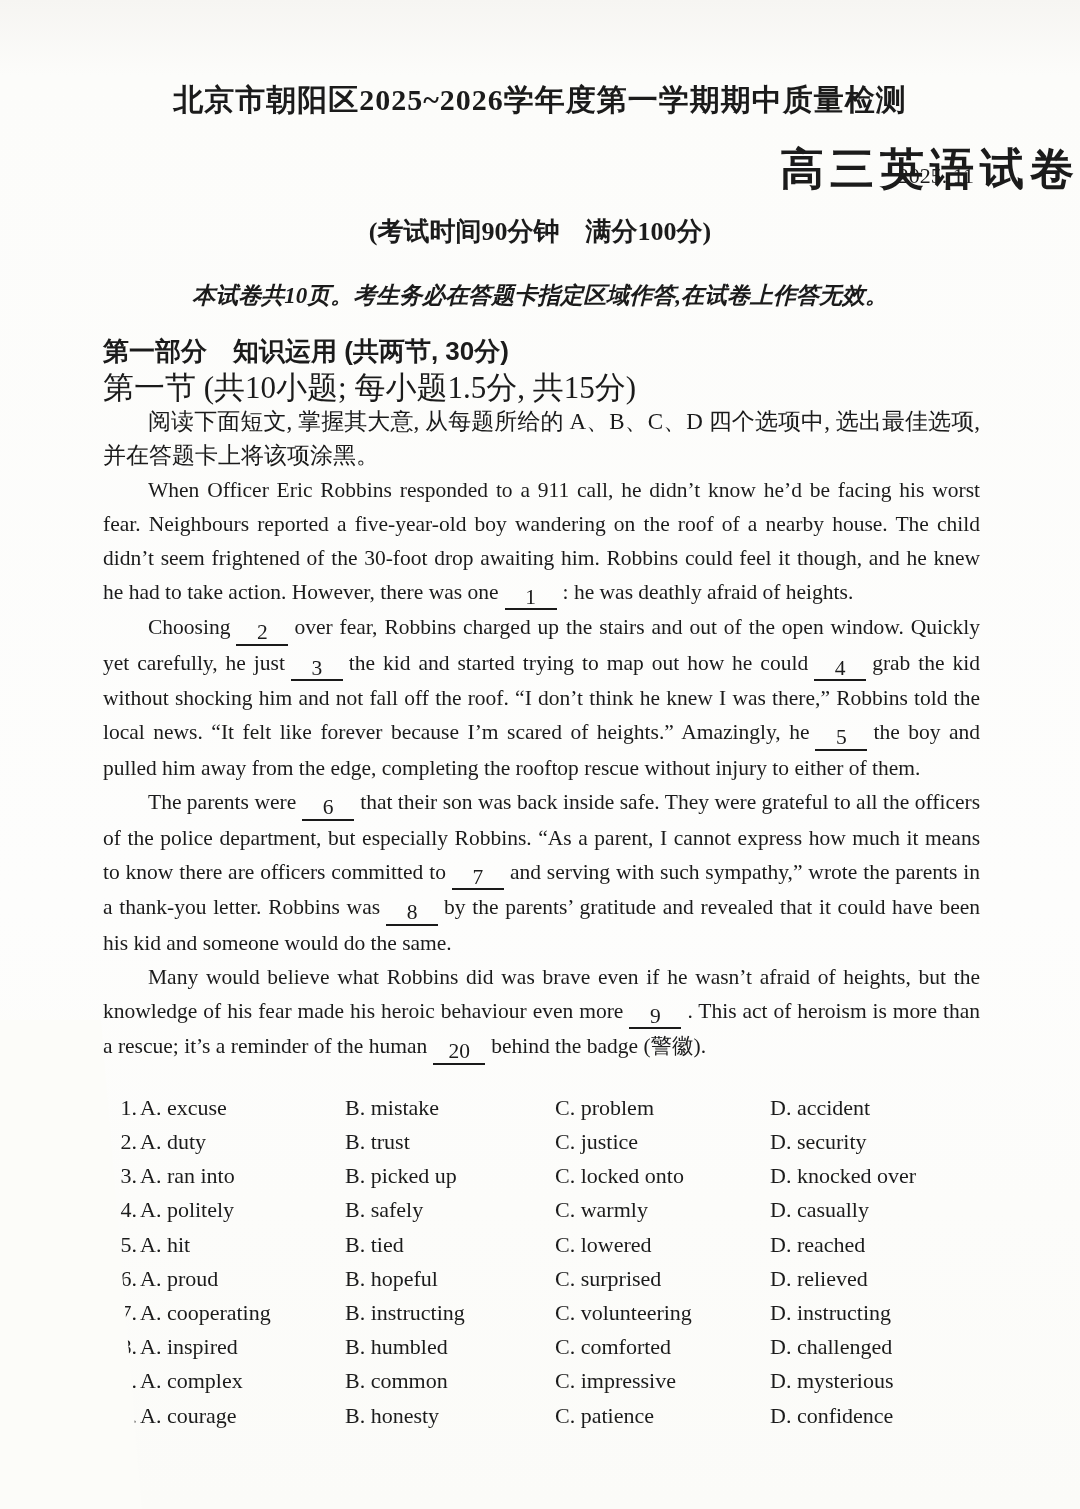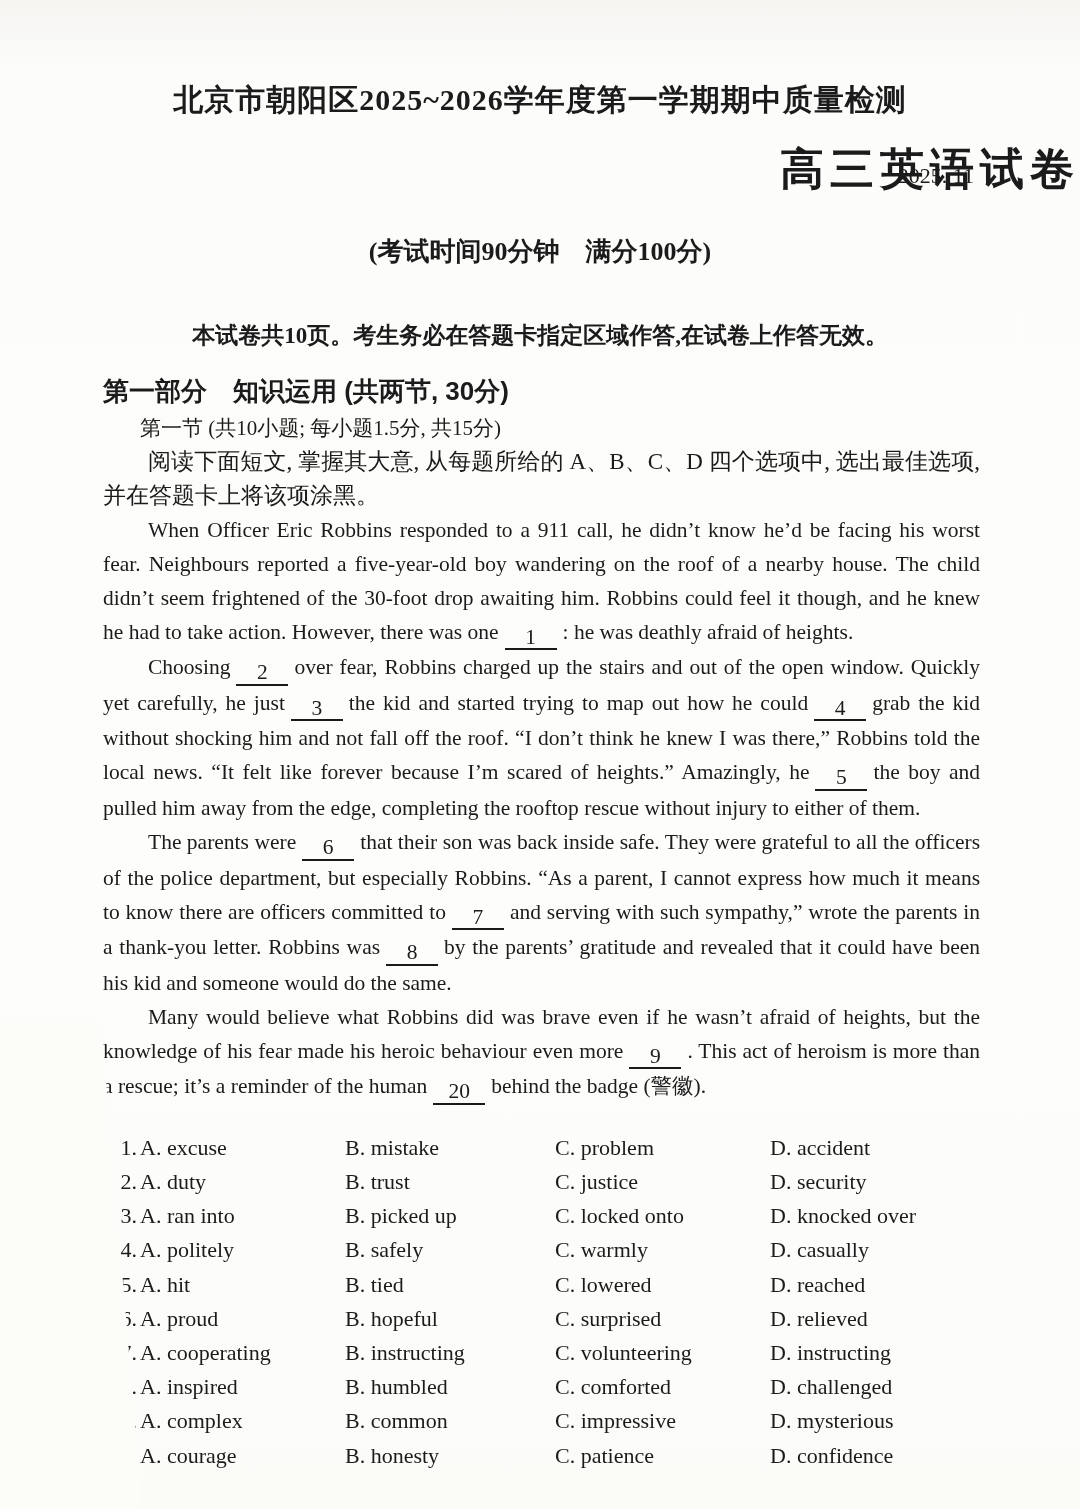--- a/index.html
+++ b/index.html
@@ -8,25 +8,25 @@
     position:relative;width:1080px;height:1509px;overflow:hidden;
     background:linear-gradient(180deg,#f6f5f2 0%,#fcfcfa 5%,#fdfdfc 60%,#fbfbf8 100%);
     font-family:"Liberation Serif","DejaVu Serif",serif;color:#1b1b1b;
   }
   .content{padding:0 100px 0 103px;}
   .title1{margin:84px 0 0;text-align:center;font-size:30px;font-weight:bold;letter-spacing:1px;line-height:1.05;}
   .title2-row{position:relative;margin-top:33px;height:40px;}
   .title2{text-align:right;font-size:44px;font-weight:bold;letter-spacing:6px;
     font-family:Liberation Sans, sans-serif;line-height:40px;}
   .date{position:absolute;right:106px;bottom:0;font-size:22px;font-weight:normal;letter-spacing:0;}
-  .exam-info{margin-top:49px;text-align:center;font-size:26px;font-weight:bold;line-height:1.05;}
-  .notice{margin-top:58px;text-align:center;font-size:23px;font-weight:bold;line-height:1.1;}
+  .exam-info{margin-top:29px;text-align:center;font-size:26px;font-weight:bold;line-height:1.05;}
+  .notice{margin-top:38px;text-align:center;font-size:23px;font-weight:bold;line-height:1.1;font-style:italic;}
   .part-heading{margin-top:29px;font-size:26px;font-weight:bold;line-height:1.1;
     font-family:Liberation Sans, sans-serif;}
-  .sub-heading{margin-top:5px;font-size:21px;line-height:34px;margin-left:37px;}
+  .sub-heading{margin-top:5px;font-size:31px;line-height:34px;}
   .instructions{margin:0;font-size:23px;line-height:34px;text-align:justify;text-indent:45px;}
   .para{margin:0;font-size:21.5px;line-height:34px;text-align:justify;text-indent:45px;}
   .blank{
     display:inline-block;min-width:22px;padding:0 15px;margin:0 6px;
     border-bottom:2px solid #1a1a1a;text-align:center;text-indent:0;
     line-height:1.05;vertical-align:-5px;font-size:21.5px;
   }
   .options{margin-top:26px;}
   .opt-row{display:grid;grid-template-columns:37px 205px 210px 215px auto;height:34.2px;align-items:center;font-size:22px;}
   .opt-num{text-align:right;padding-right:3px;}

